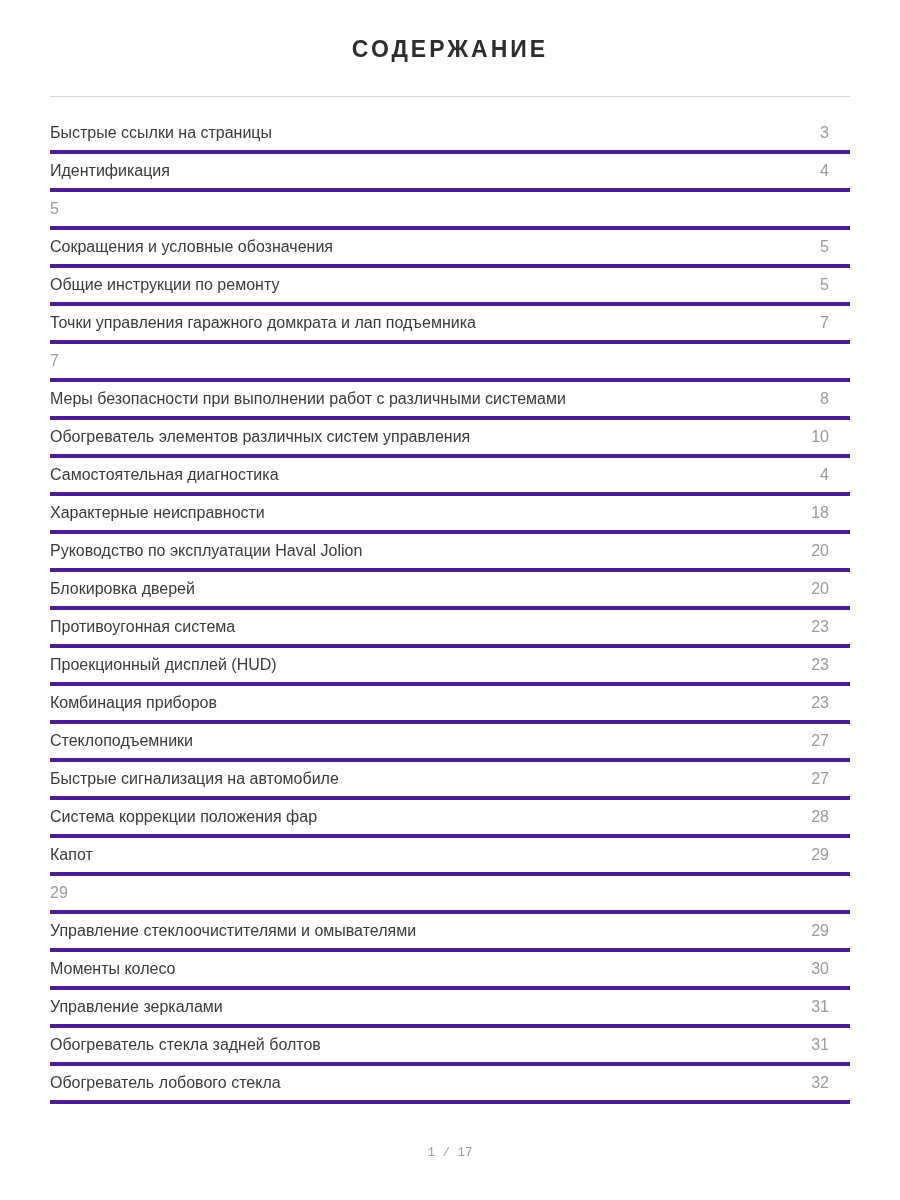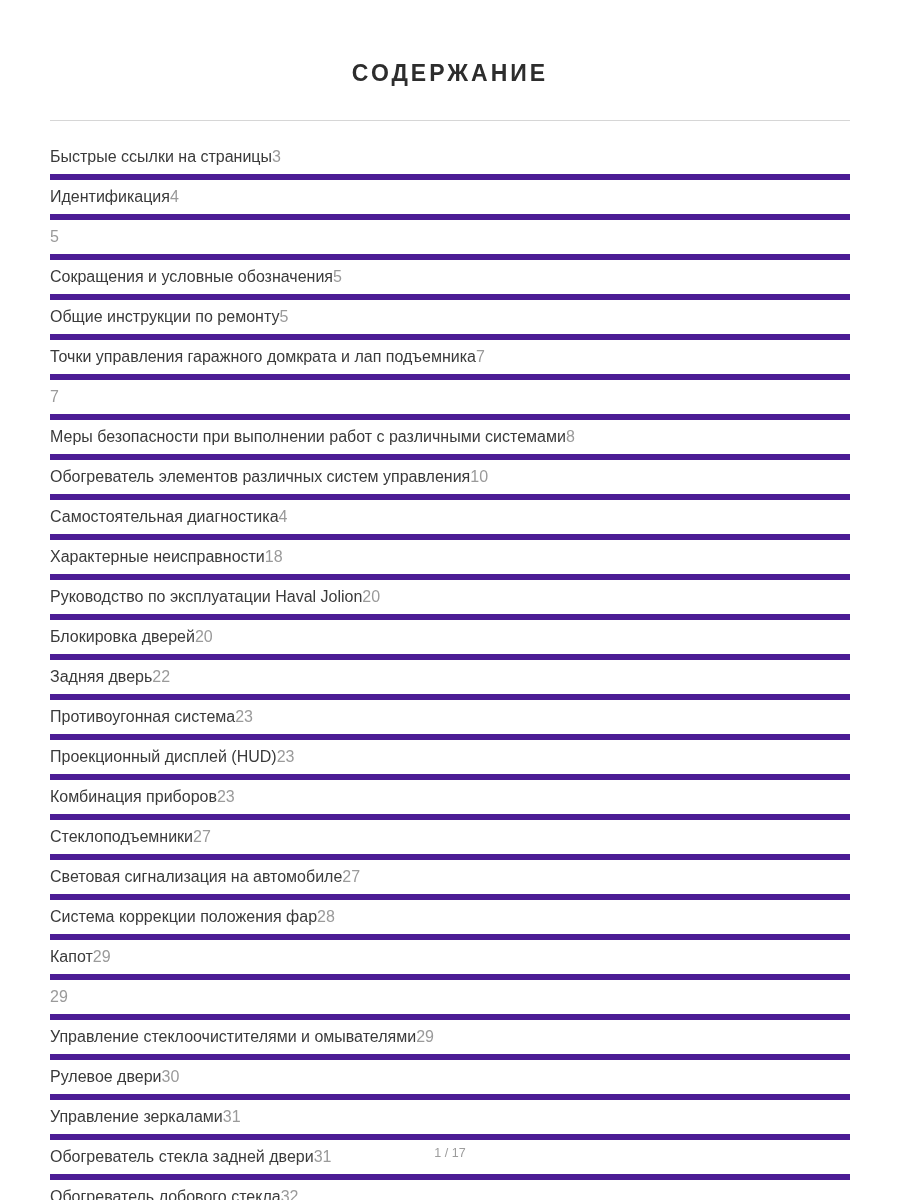--- a/index.html
+++ b/index.html
@@ -13,37 +13,38 @@
     font-family: "Liberation Sans", sans-serif;
     position: relative;
     overflow: hidden;
   }
   .page-title {
     text-align: center;
     font-size: 23px;
     font-weight: bold;
     letter-spacing: 3px;
     color: #2d2d2d;
-    padding-top: 60px;
+    padding-top: 36px;
     margin: 0;
   }
   .top-divider {
     margin: 33px 50px 0 50px;
     border: none;
     border-top: 1px solid #d6d6d6;
     height: 0;
   }
   .toc-list {
     margin: 19px 50px 0 50px;
   }
   .toc-row {
     display: flex;
+    justify-content: space-between;
     align-items: center;
     height: 34px;
-    border-bottom: 6px solid #4c1d95;
+    border-bottom: 4px solid #4c1d95;
     cursor: pointer;
   }
   .toc-label {
     font-size: 16px;
     color: #3a3a3a;
     white-space: nowrap;
   }
   .toc-page {
     font-size: 16px;
     color: #9a9a9a;
@@ -51,20 +52,21 @@
     white-space: nowrap;
   }
   .page-footer {
     position: absolute;
     bottom: 40px;
     left: 0;
     width: 100%;
     text-align: center;
     font-size: 12.5px;
     color: #9c9c9c;
+    font-family: Liberation Mono, monospace;
   }
 </style>
 </head>
 <body>
 
 <h1 class="page-title">СОДЕРЖАНИЕ</h1>
 
 <hr class="top-divider">
 
 <div class="toc-list">
@@ -112,68 +114,64 @@
   </div>
     <div class="toc-row">
     <span class="toc-label">Руководство по эксплуатации Haval Jolion</span>
     <span class="toc-page">20</span>
   </div>
     <div class="toc-row">
     <span class="toc-label">Блокировка дверей</span>
     <span class="toc-page">20</span>
   </div>
     <div class="toc-row">
-    <span class="toc-label">Задняя дверь</span>
-    <span class="toc-page">22</span>
-  </div>
-    <div class="toc-row">
     <span class="toc-label">Противоугонная система</span>
     <span class="toc-page">23</span>
   </div>
     <div class="toc-row">
     <span class="toc-label">Проекционный дисплей (HUD)</span>
     <span class="toc-page">23</span>
   </div>
     <div class="toc-row">
     <span class="toc-label">Комбинация приборов</span>
     <span class="toc-page">23</span>
   </div>
     <div class="toc-row">
     <span class="toc-label">Стеклоподъемники</span>
     <span class="toc-page">27</span>
   </div>
     <div class="toc-row">
-    <span class="toc-label">Световая сигнализация на автомобиле</span>
+    <span class="toc-label">Быстрые сигнализация на автомобиле</span>
     <span class="toc-page">27</span>
   </div>
     <div class="toc-row">
     <span class="toc-label">Система коррекции положения фар</span>
     <span class="toc-page">28</span>
   </div>
     <div class="toc-row">
     <span class="toc-label">Капот</span>
     <span class="toc-page">29</span>
   </div>
     <div class="toc-row">
     <span class="toc-page">29</span>
   </div>
     <div class="toc-row">
     <span class="toc-label">Управление стеклоочистителями и омывателями</span>
     <span class="toc-page">29</span>
   </div>
     <div class="toc-row">
-    <span class="toc-label">Рулевое двери</span>
+    <span class="toc-label">Моменты колесо</span>
     <span class="toc-page">30</span>
   </div>
     <div class="toc-row">
     <span class="toc-label">Управление зеркалами</span>
     <span class="toc-page">31</span>
   </div>
     <div class="toc-row">
-    <span class="toc-label">Обогреватель стекла задней двери</span>
+    <span class="toc-label">Обогреватель стекла задней болтов</span>
     <span class="toc-page">31</span>
   </div>
     <div class="toc-row">
     <span class="toc-label">Обогреватель лобового стекла</span>
     <span class="toc-page">32</span>
   </div>
   </div>
 
 <div class="page-footer">1 / 17</div>
 

